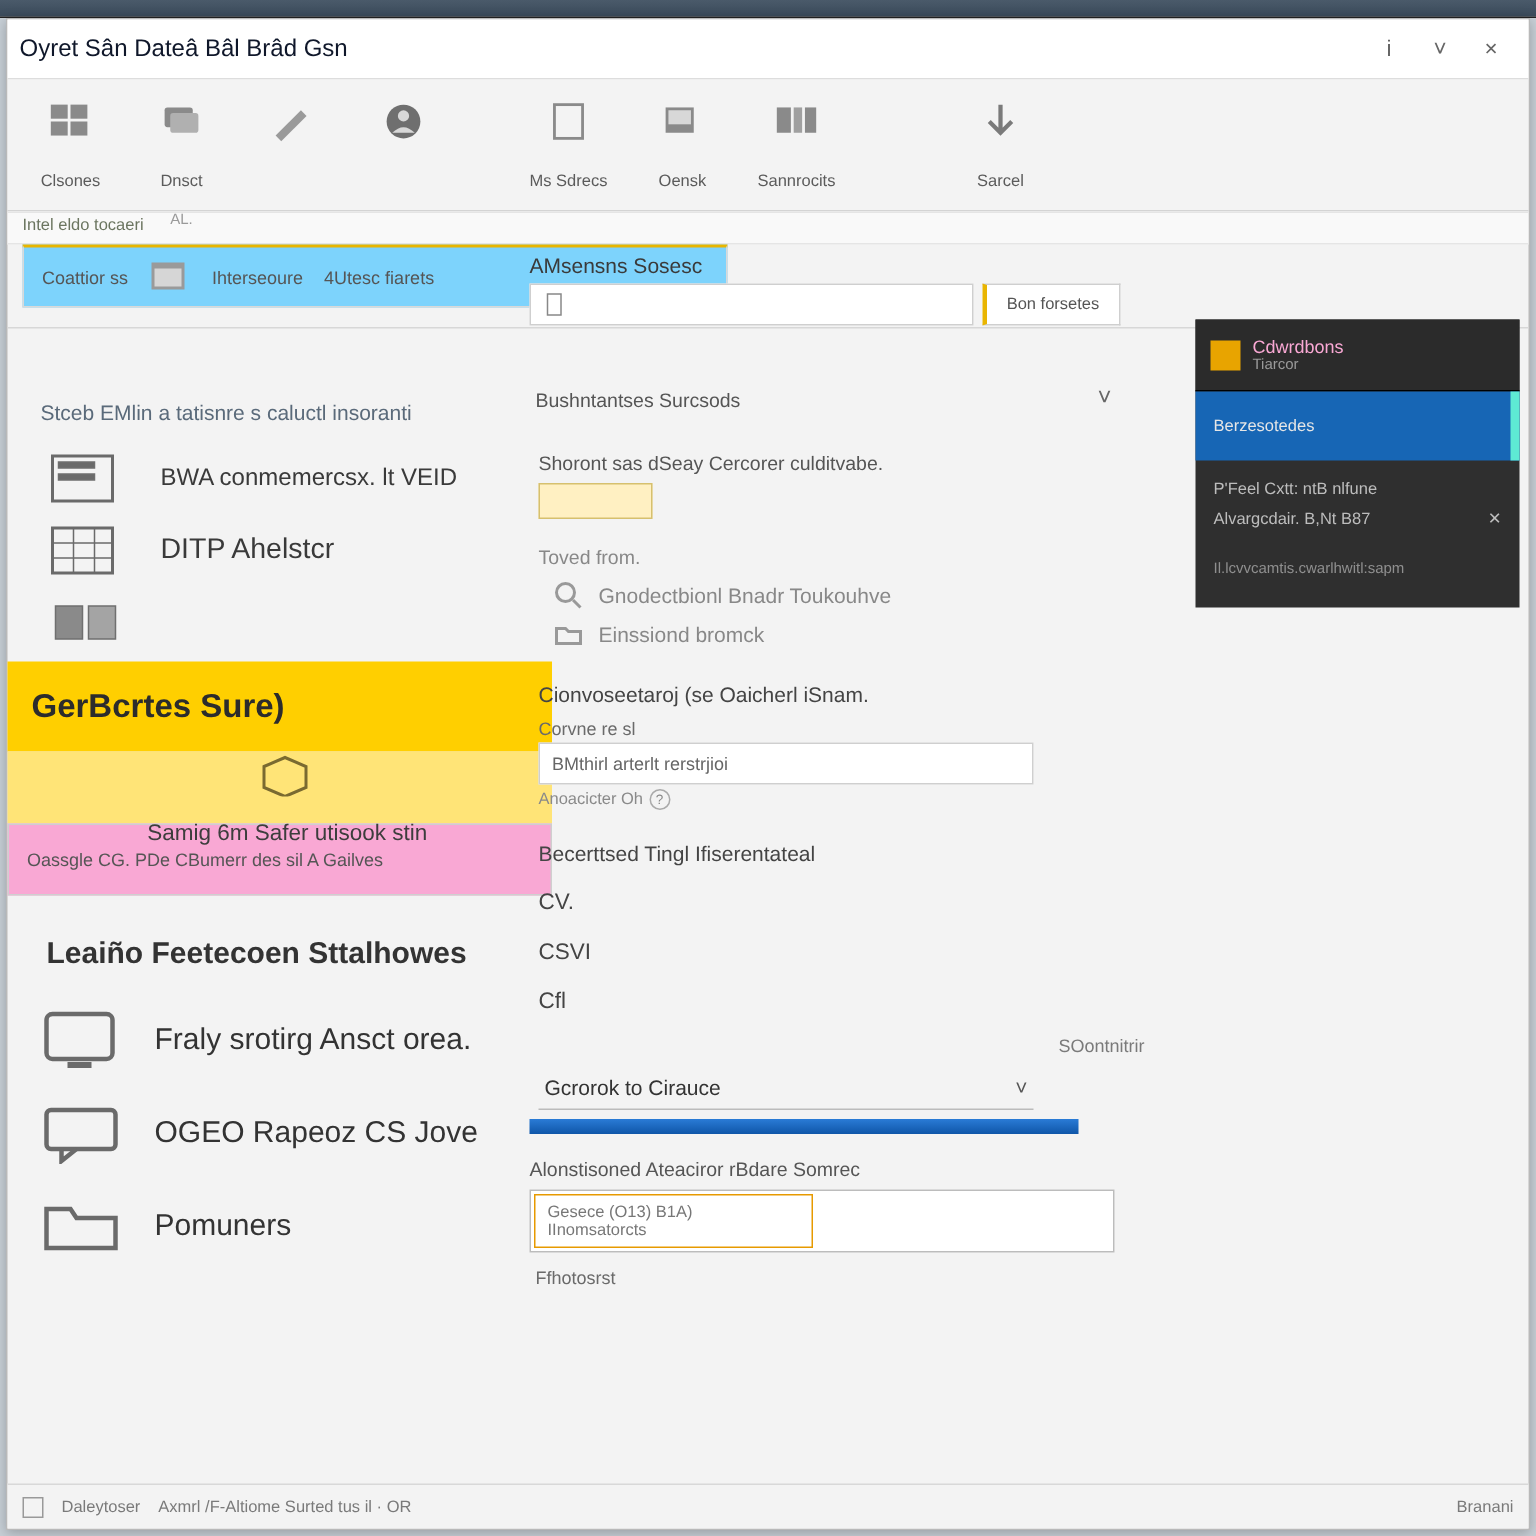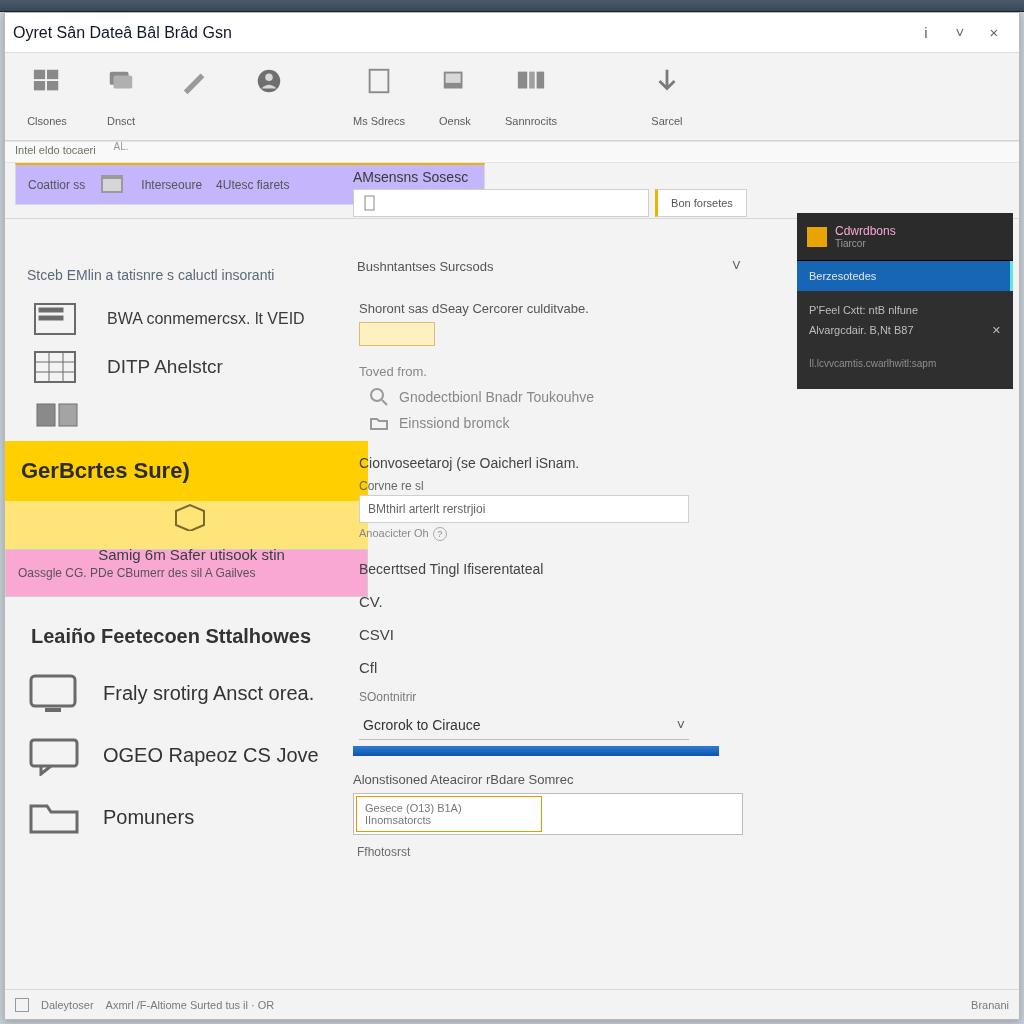--- a/index.html
+++ b/index.html
@@ -14,21 +14,21 @@
   
   .ribbon { height:88px; background:#f3f3f3; border-bottom:1px solid #d4d4d4; display:flex; gap:26px; padding:10px 18px 4px 18px; align-items:flex-start;}
   .ribbon .tool { display:flex; flex-direction:column; align-items:center; gap:16px; color:#5b5b5b; font-size:11px; cursor:pointer; min-width:48px;}
   .ribbon .ticon { width:36px; height:36px; display:flex; align-items:center; justify-content:center; }
   .ribbon svg { width:30px; height:30px; fill:#7b7b7b; }
   .subline { color:#9a9a9a; font-size:10px; margin-top:-2px;}
   
   .crumb { height:22px; border-top:1px solid #e5e5e5; border-bottom:1px solid #e5e5e5; background:#f9f9f9; padding:2px 10px; font-size:11px; color:#6b7560;}
   
   .tabsrow { position:relative; height:56px; border-bottom:1px solid #d7d7d7; }
-  .tab-block { position:absolute; left:10px; top:0; width:470px; height:42px; border:1px solid #d9d9d9; border-top:2px solid #e9b500; background:#c4b5fd; display:flex; align-items:center; gap:14px; padding:4px 12px; font-size:12px; color:#555;}
+  .tab-block { position:absolute; left:10px; top:0; width:470px; height:42px; border:1px solid #d9d9d9; border-top:2px solid #e9b500; background:#7dd3fc; display:flex; align-items:center; gap:14px; padding:4px 12px; font-size:12px; color:#555;}
   .tab-block .ticon2 { width:28px; height:28px; }
   .tab2title { position:absolute; left:348px; top:6px; font-size:14px; color:#3a3a3a;}
   .searchbar { position:absolute; left:348px; top:26px; width:296px; height:28px; background:#fff; border:1px solid #cfcfcf; display:flex; align-items:center; padding:0 8px;}
   .searchbar svg { width:16px; height:16px; fill:#888; }
   .btn-right { position:absolute; left:650px; top:26px; width:92px; height:28px; border:1px solid #cfcfcf; border-left:3px solid #e9b500; background:#fff; font-size:11px; color:#555; display:flex; align-items:center; justify-content:center; cursor:pointer;}
   
   .leftcol { position:absolute; left:22px; top:0; width:336px; }
   .section-head { font-size:14px; color:#5a6a7a; margin:6px 0 12px 0; }
   .item { display:flex; align-items:center; gap:14px; padding:6px 2px; font-size:19px; color:#3a3a3a;}
   .item.small { font-size:16px; }
@@ -48,39 +48,39 @@
   .mid-smallbox { width:76px; height:24px; background:#fff0c2; border:1px solid #d6c06e; margin-left:6px;}
   .mid-grey { font-size:13px; color:#888; margin:18px 0 8px 6px;}
   .mid-row { display:flex; align-items:center; gap:10px; margin:6px 0 6px 16px; font-size:14px; color:#888;}
   .mid-row svg { width:20px; height:20px; fill:#999;}
   .mid-head { font-size:14px; color:#444; margin:22px 0 8px 6px;}
   .mid-input { margin:0 0 0 6px; }
   .mid-input .lbl { font-size:12px; color:#6a6a6a; display:block; margin-bottom:2px;}
   .mid-input input { width:330px; height:28px; border:1px solid #cfcfcf; padding:2px 8px; font-size:12px; color:#666; background:#fff;}
   .mid-input .hint { font-size:11px; color:#8a8a8a; margin-top:2px; display:inline-block; position:relative;}
   .mid-input .hint::after{content:"?"; display:inline-block; margin-left:4px; width:12px;height:12px;border:1px solid #aaa;border-radius:50%; font-size:9px; text-align:center; line-height:12px; color:#888;}
-  .mid-small { font-size:12px; color:#7a7a7a; margin:14px 0 4px 6px;}
+  .mid-small { font-size:12px; color:#7a7a7a; margin:14px 0 4px 6px;text-align:right;}
   .mid-sec { font-size:14px; color:#444; margin:20px 0 4px 6px;}
   .mid-plain { font-size:15px; color:#444; margin:16px 0 0 6px;}
   .mid-drop { display:flex; align-items:center; justify-content:space-between; width:330px; height:30px; border-bottom:1px solid #bbb; margin:6px 0 0 6px; font-size:14px; color:#333; padding:0 4px; cursor:pointer;}
   .mid-drop .chev { font-size:14px; color:#555;}
   .blue-strip { width:366px; height:10px; background:linear-gradient(#2a7bd6,#0f56a8); margin:6px 0 0 0;}
   .mid-sec2 { font-size:13px; color:#555; margin:16px 0 6px 0;}
   .orange-box { width:390px; height:42px; border:1px solid #bcbcbc; background:#fff; display:flex; align-items:stretch;}
   .orange-box .inner { width:186px; border:1px solid #e79a00; margin:2px; padding:2px 8px; font-size:11px; color:#777; display:flex; flex-direction:column; justify-content:center;}
   .mid-foot { font-size:12px; color:#6a6a6a; margin:10px 0 0 4px;} 
   .exp-row { position:absolute; left:348px; top:42px; width:396px; height:30px; display:flex; align-items:center; justify-content:space-between; padding:0 8px 0 4px; font-size:13px; color:#555;}
   .exp-row .chev { font-size:16px; color:#666; cursor:pointer;}
   
   .darkpanel { position:absolute; right:6px; top:200px; width:216px; background:#2f2f2f; color:#cfcfcf; font-size:11px; }
   .dp-head { height:48px; background:#2b2b2b; border-bottom:1px solid #000; display:flex; align-items:center; gap:8px; padding:0 10px;}
   .dp-head .sq { width:20px; height:20px; background:#e8a400; }
   .dp-head .t1 { font-size:12px; color:#f9a8d4;}
   .dp-head .t2 { font-size:10px; color:#9a9a9a;}
-  .dp-sel { height:30px; background:#1766b5; border-right:3px solid #5eead4; display:flex; align-items:center; padding:0 12px; color:#e6e6e6; font-size:11px;}
+  .dp-sel { height:46px; background:#1766b5; border-right:6px solid #5eead4; display:flex; align-items:center; padding:0 12px; color:#e6e6e6; font-size:11px;}
   .dp-body { padding:10px 12px 16px 12px; line-height:1.8;}
   .dp-body .row1 { color:#bdbdbd; }
   .dp-body .row2 { color:#bdbdbd; display:flex; justify-content:space-between;}
   .dp-body .row3 { color:#8f8f8f; font-size:10px; margin-top:14px;}
   
 </style>
 </head>
 <body>
 
 <div class="chrome-top"></div>

